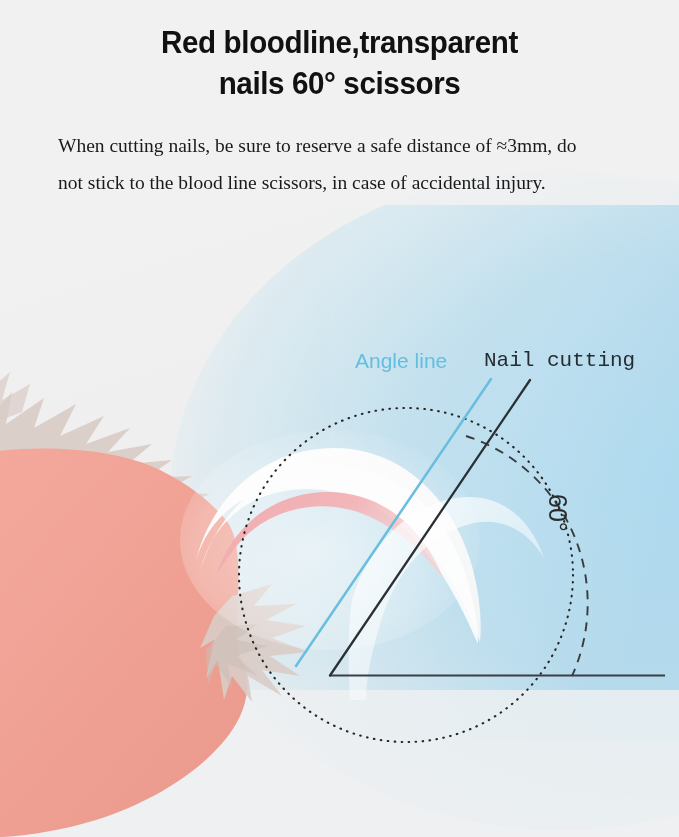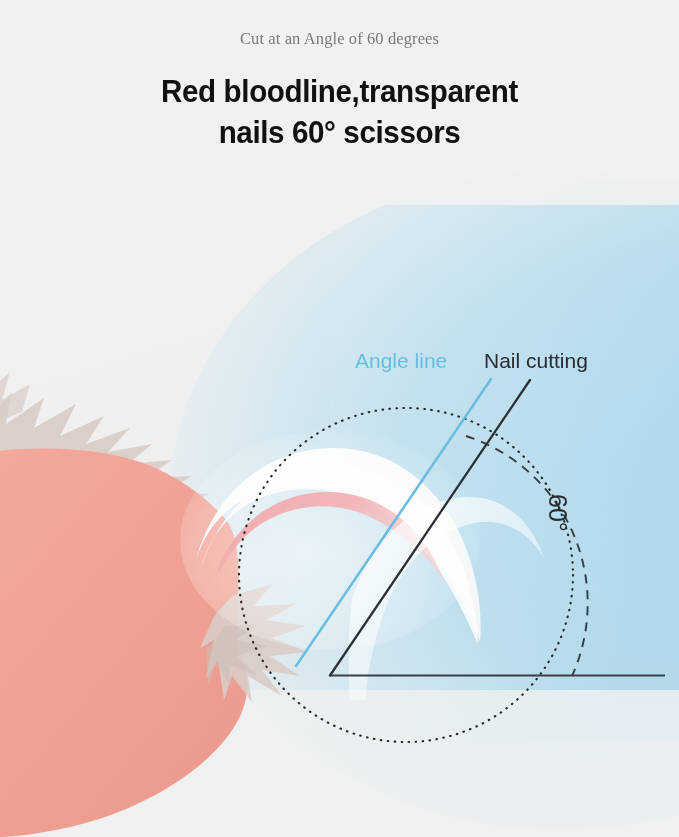--- a/index.html
+++ b/index.html
@@ -85,20 +85,21 @@
   }
   #label-blood-line {
     left: 355px;
     top: 349px;
     color: #63bedf;
   }
   #label-nail-cutting {
     left: 484px;
     top: 349px;
     color: #262c33;
+    font-family: Liberation Mono, monospace;
   }
   #label-angle {
     position: absolute;
     left: 572px;
     top: 494px;
     z-index: 6;
     font-family: "Liberation Sans", sans-serif;
     font-size: 25px;
     font-weight: 400;
     color: #2b2b2b;
@@ -262,27 +263,27 @@
 
       <line x1="330" y1="675.5" x2="665" y2="675.5" stroke="#3a3f47" stroke-width="1.9"></line>
 
       <line x1="330" y1="675.5" x2="530" y2="380" stroke="#2b2f36" stroke-width="2.3" stroke-linecap="round"></line>
 
       <line x1="296" y1="666" x2="491" y2="379" stroke="#69bee0" stroke-width="2.5" stroke-linecap="round"></line>
     </g>
   </svg>
 
   <div id="text-block">
-    <p class="eyebrow">Cut at an Angle of 60 degrees</p>
 
     <h1 class="headline">
       <span>Red bloodline,transparent</span><br>
       <span>nails 60° scissors</span>
     </h1>
 
+    <p class="paragraph">When cutting nails, be sure to reserve a safe distance of ≈3mm, do not stick to the blood line scissors, in case of accidental injury.</p>
   </div>
 
   <span class="diagram-label" id="label-blood-line">Angle line</span>
 
   <span class="diagram-label" id="label-nail-cutting">Nail cutting</span>
 
   <span id="label-angle">60°</span>
 
 </div>
 

